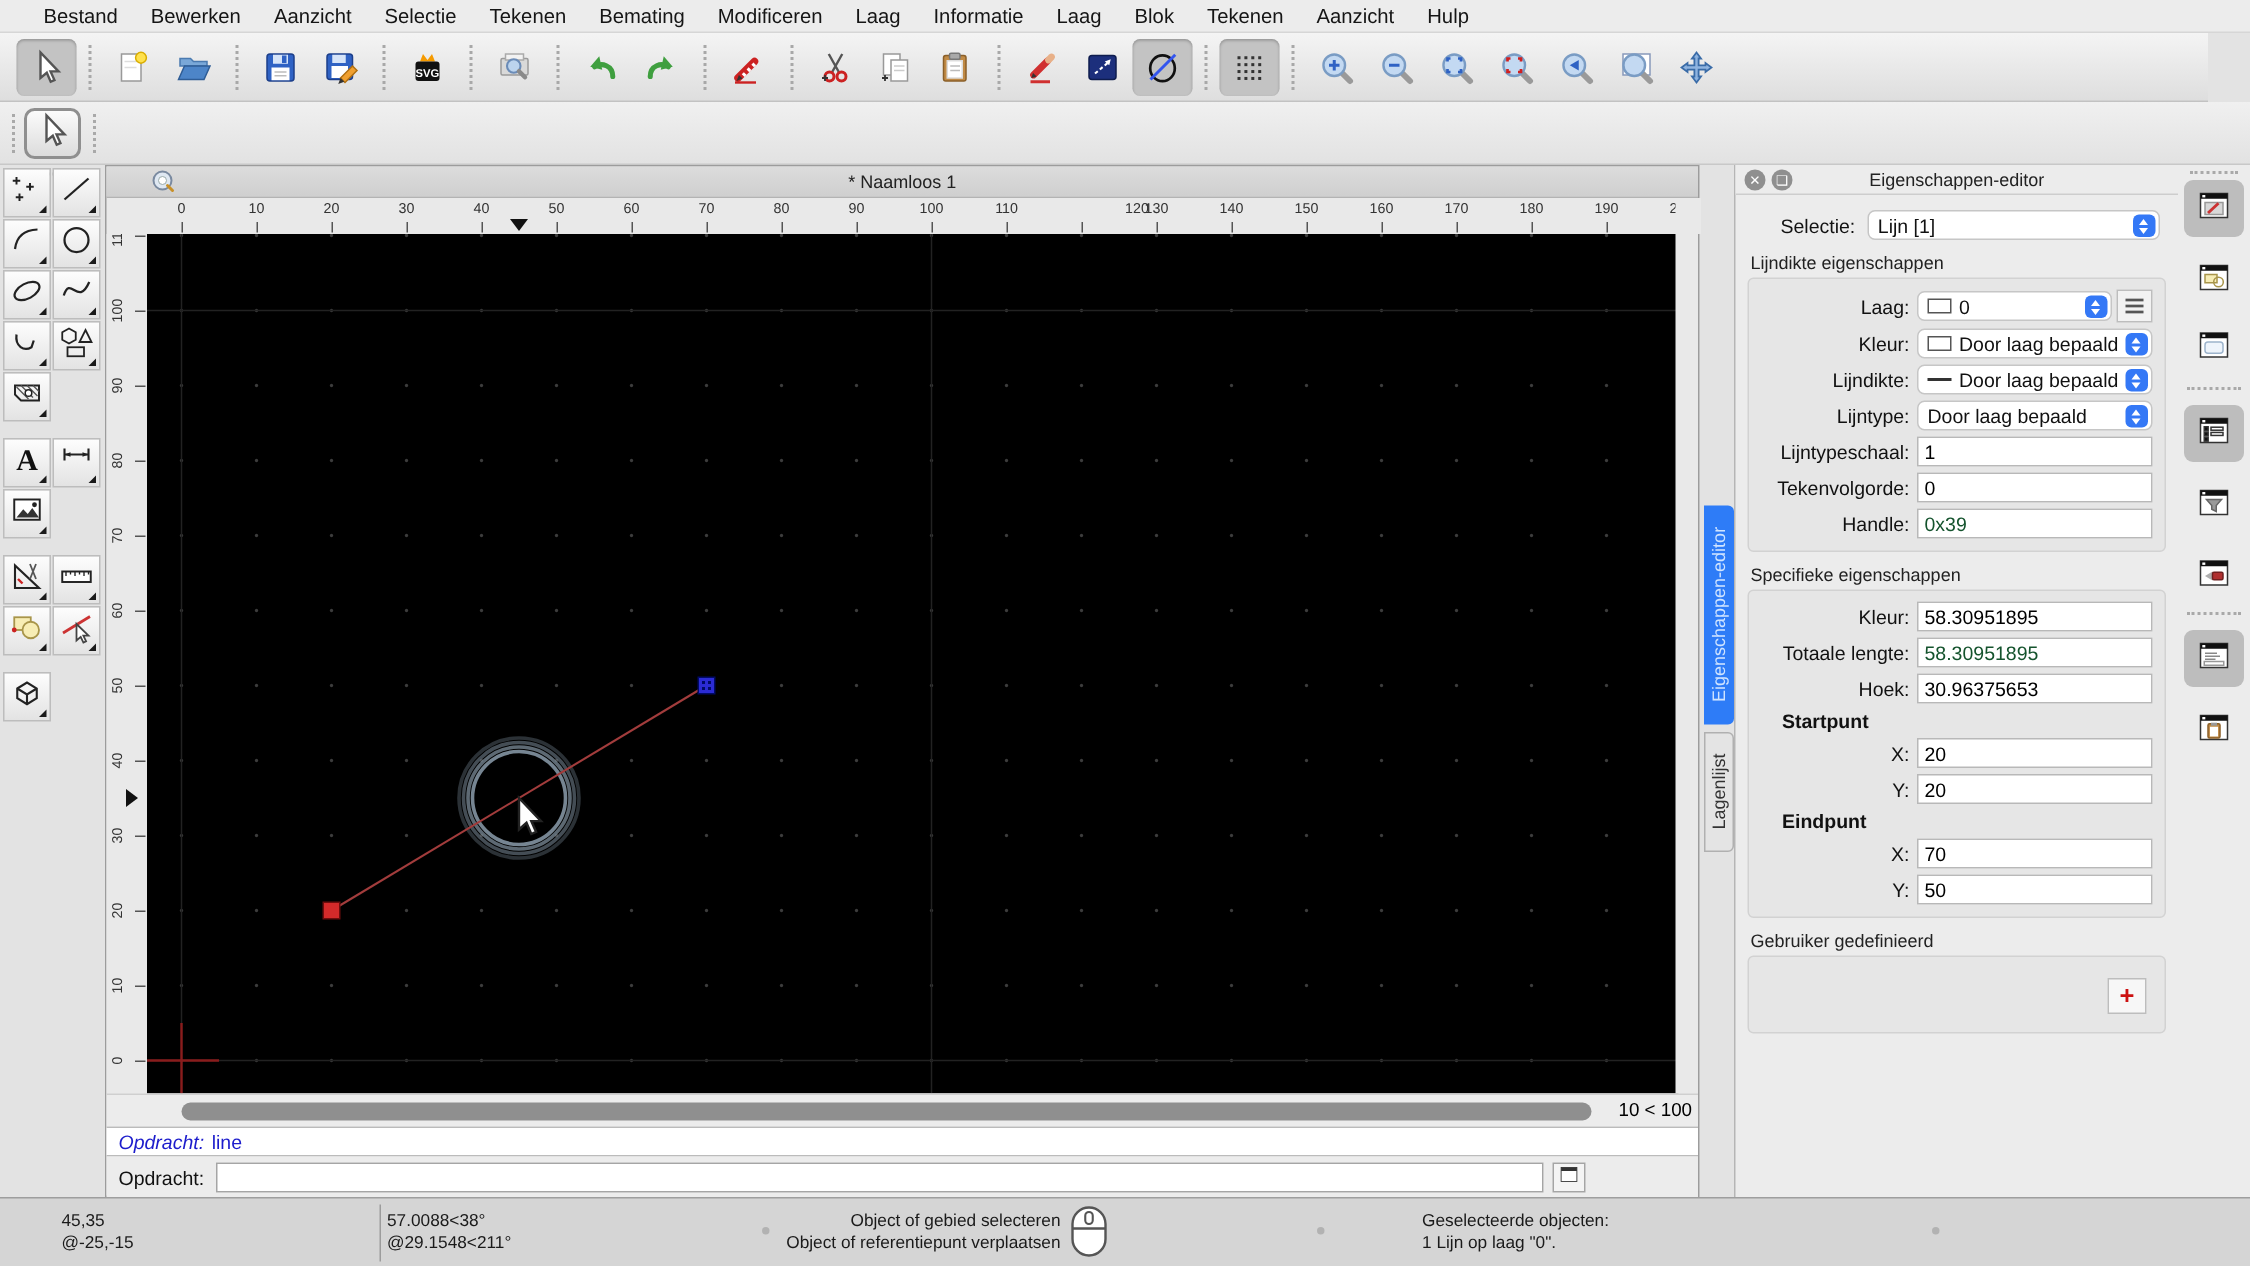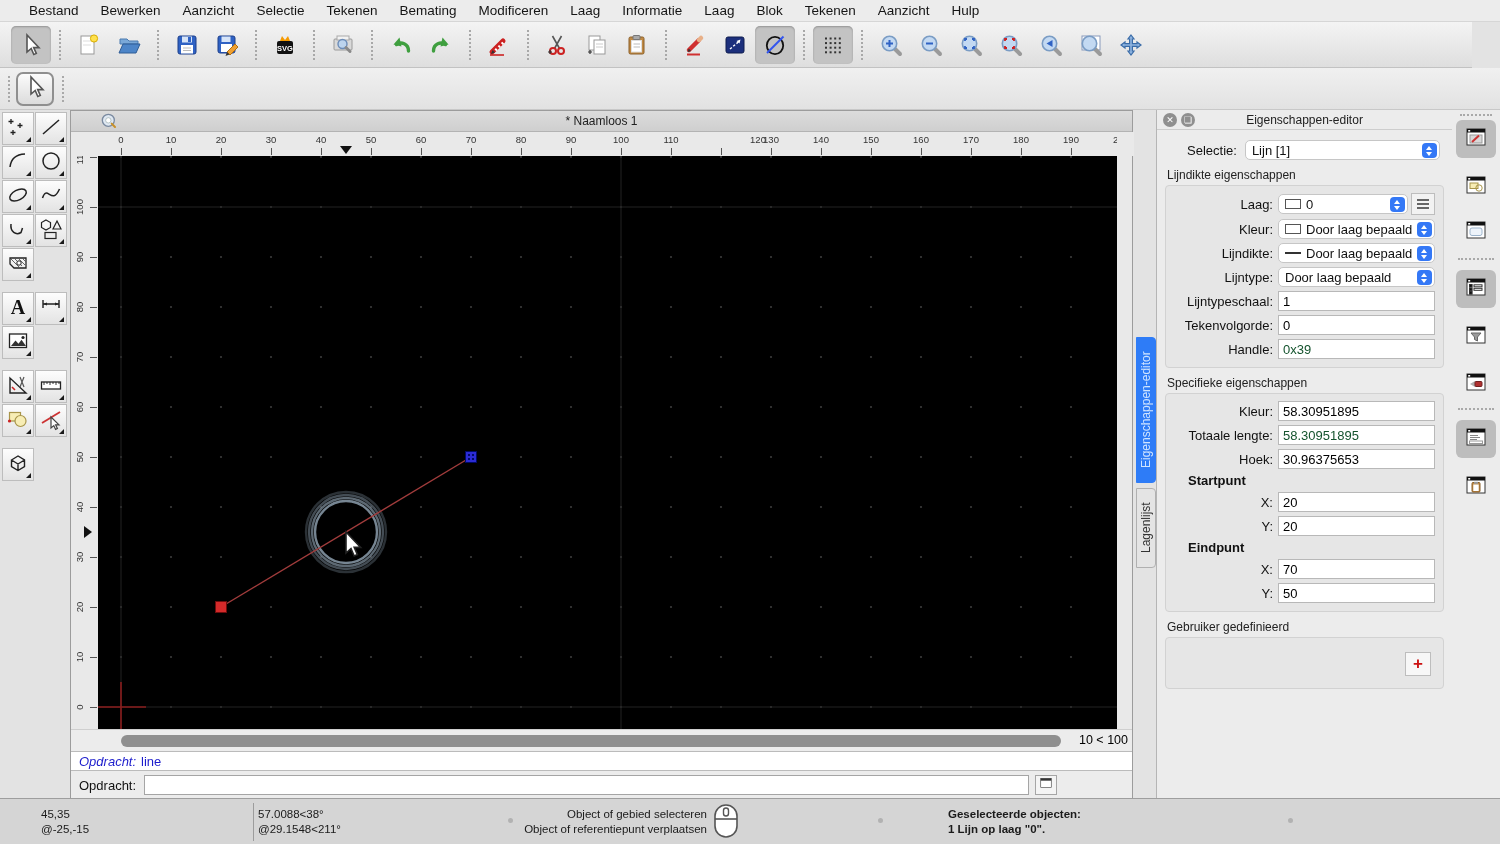--- a/index.html
+++ b/index.html
@@ -1170,20 +1170,20 @@
     <div class="sb2l sbhint" style="left:460px; top:8px; width:247px;">
       <div>Object of gebied selecteren</div>
       <div>Object of referentiepunt verplaatsen</div>
     </div>
     <span style="position:absolute; left:712px; top:4px;" id="mouseIcon"><svg width="28" height="36" viewBox="0 0 28 36">
           <rect x="3" y="2" width="22" height="32" rx="11" fill="#fff" stroke="#555" stroke-width="1.6"></rect>
           <line x1="3" y1="16" x2="25" y2="16" stroke="#555" stroke-width="1.6"></line>
           <rect x="11.5" y="5" width="5" height="8" rx="2.5" fill="#fff" stroke="#555" stroke-width="1.4"></rect>
         </svg></span>
     <div class="sbdot" style="left:878px;"></div>
-    <div class="sb2l" style="left:948px; top:8px;font-weight:bold;">
+    <div class="sb2l" style="left:948px; top:8px;">
       <div>Geselecteerde objecten:</div>
       <div>1 Lijn op laag "0".</div>
     </div>
     <div class="sbdot" style="left:1288px;"></div>
   </div>
 
 </div>
 
 </body></html>

